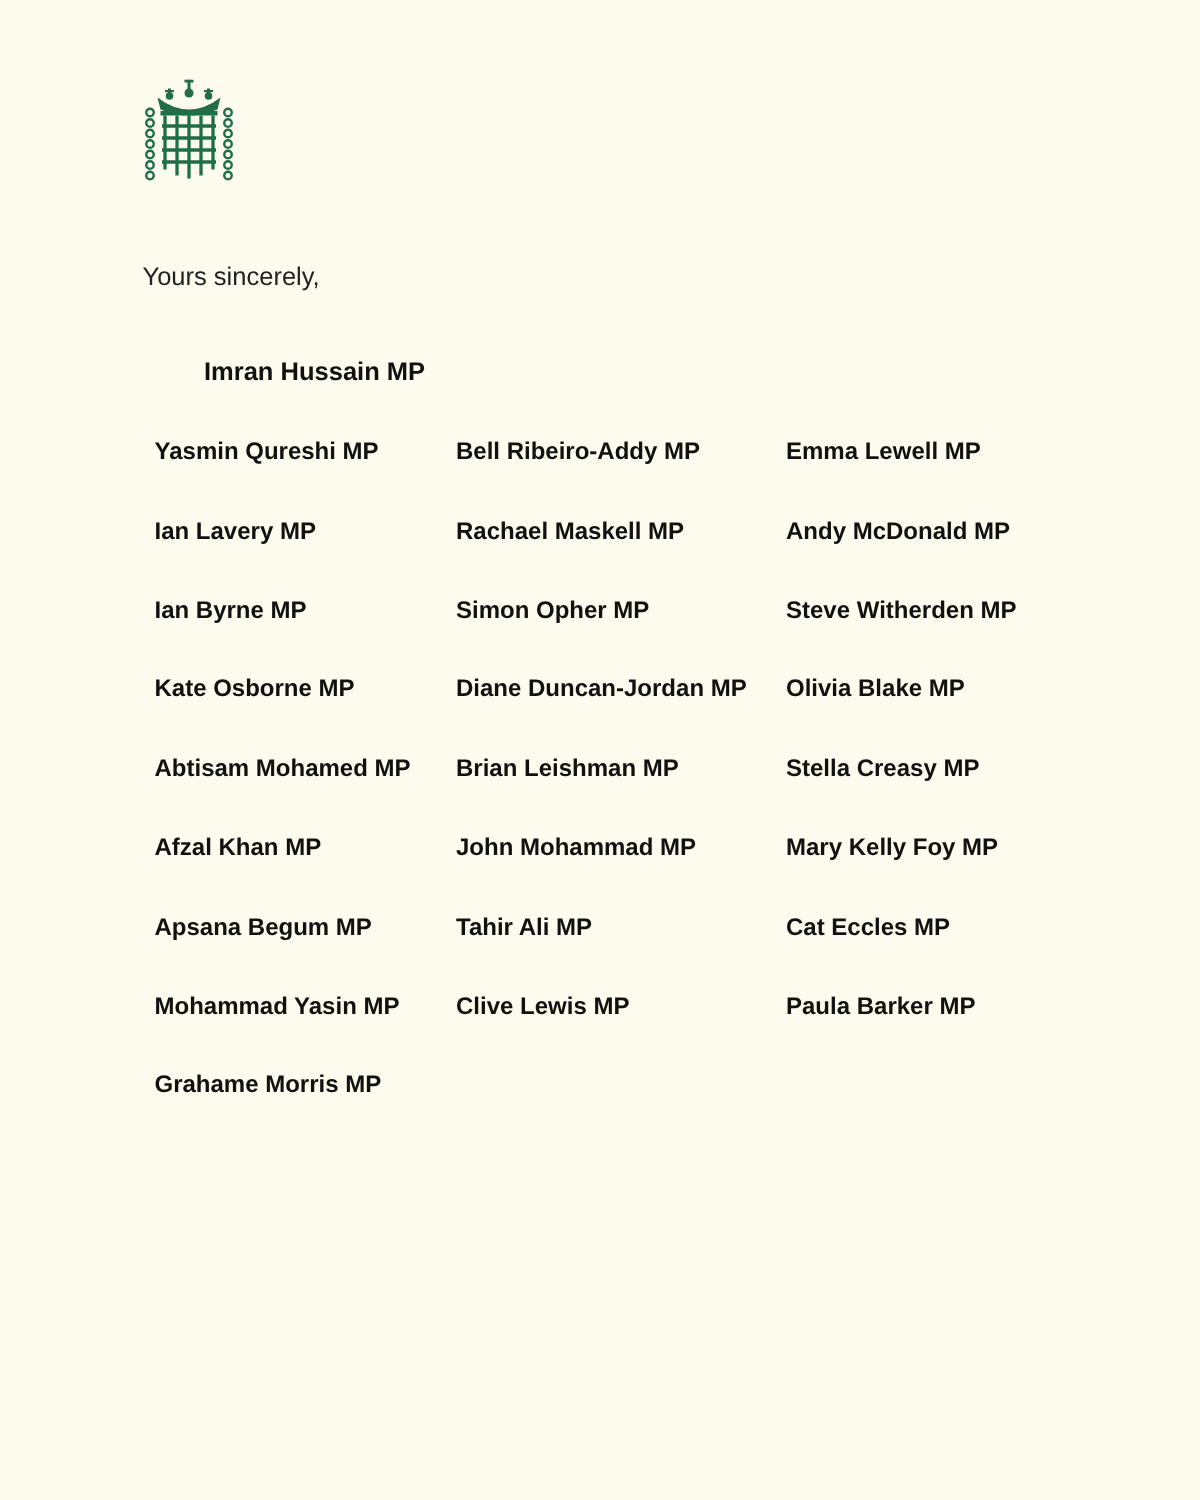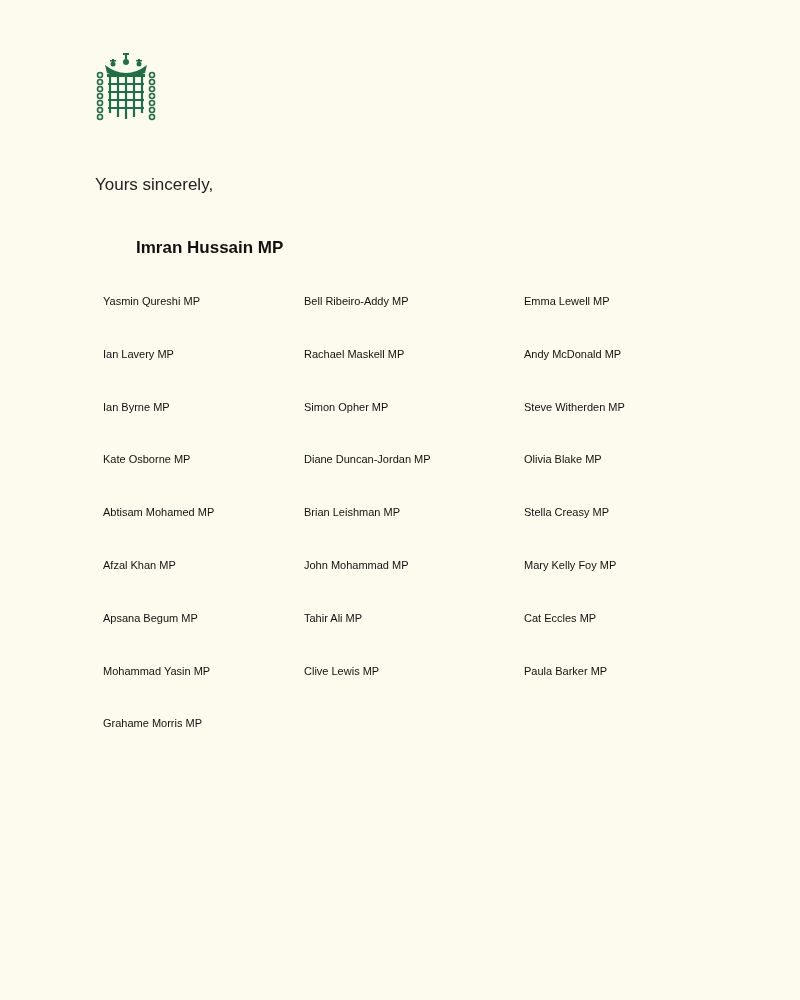--- a/index.html
+++ b/index.html
@@ -1,21 +1,21 @@
 <!DOCTYPE html>
 <html><head>
   <meta charset="utf-8">
   <style>
     html, body { margin:0; padding:0; }
     body { width:800px; height:1000px; background:#fdfaee; position:relative; overflow:hidden; font-family:"Liberation Sans", sans-serif; color:#111; }
     .logo { position:absolute; left:95px; top:53px; width:62px; height:72px; }
     .closing { position:absolute; left:95px; top:175px; font-size:17px; color:#222;text-align:right; }
     .lead { position:absolute; left:103px; top:238px; font-size:17px; font-weight:bold;margin-left:33px; }
     .grid { position:absolute; left:103px; top:291px; display:grid; grid-template-columns:201px 220px 180px; grid-auto-rows:52.8px; column-gap:0; }
-    .cell { font-size:11px; font-weight:normal; line-height:21px; }
+    .cell { font-size:16px; font-weight:bold; line-height:21px; }
   </style>
 </head>
 <body>
 
 <div class="logo">
   <svg width="62" height="72" viewBox="0 0 62 72">
     <g fill="#1e6e4a" stroke="#1e6e4a">
 
       <rect x="28" y="0" width="6" height="2" stroke="none"></rect>
       <rect x="30" y="0" width="2" height="8" stroke="none"></rect>

